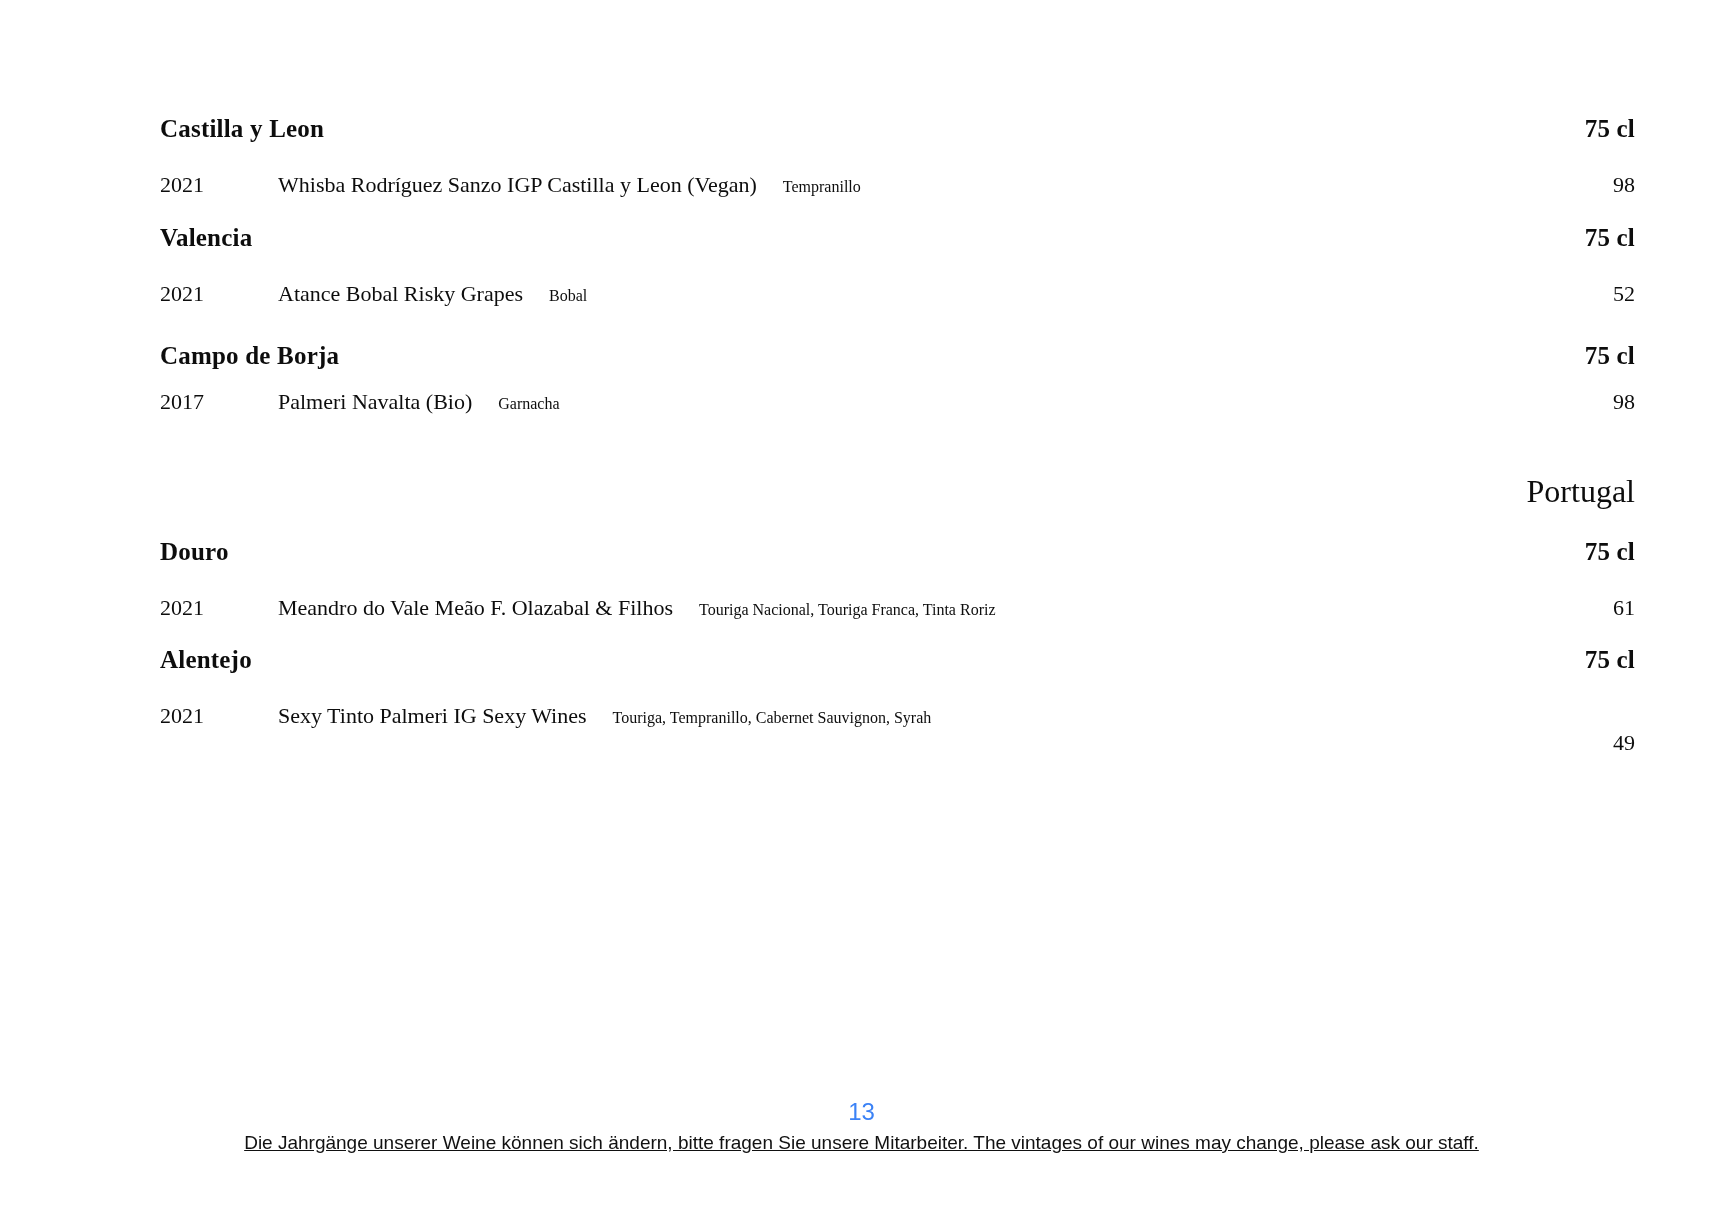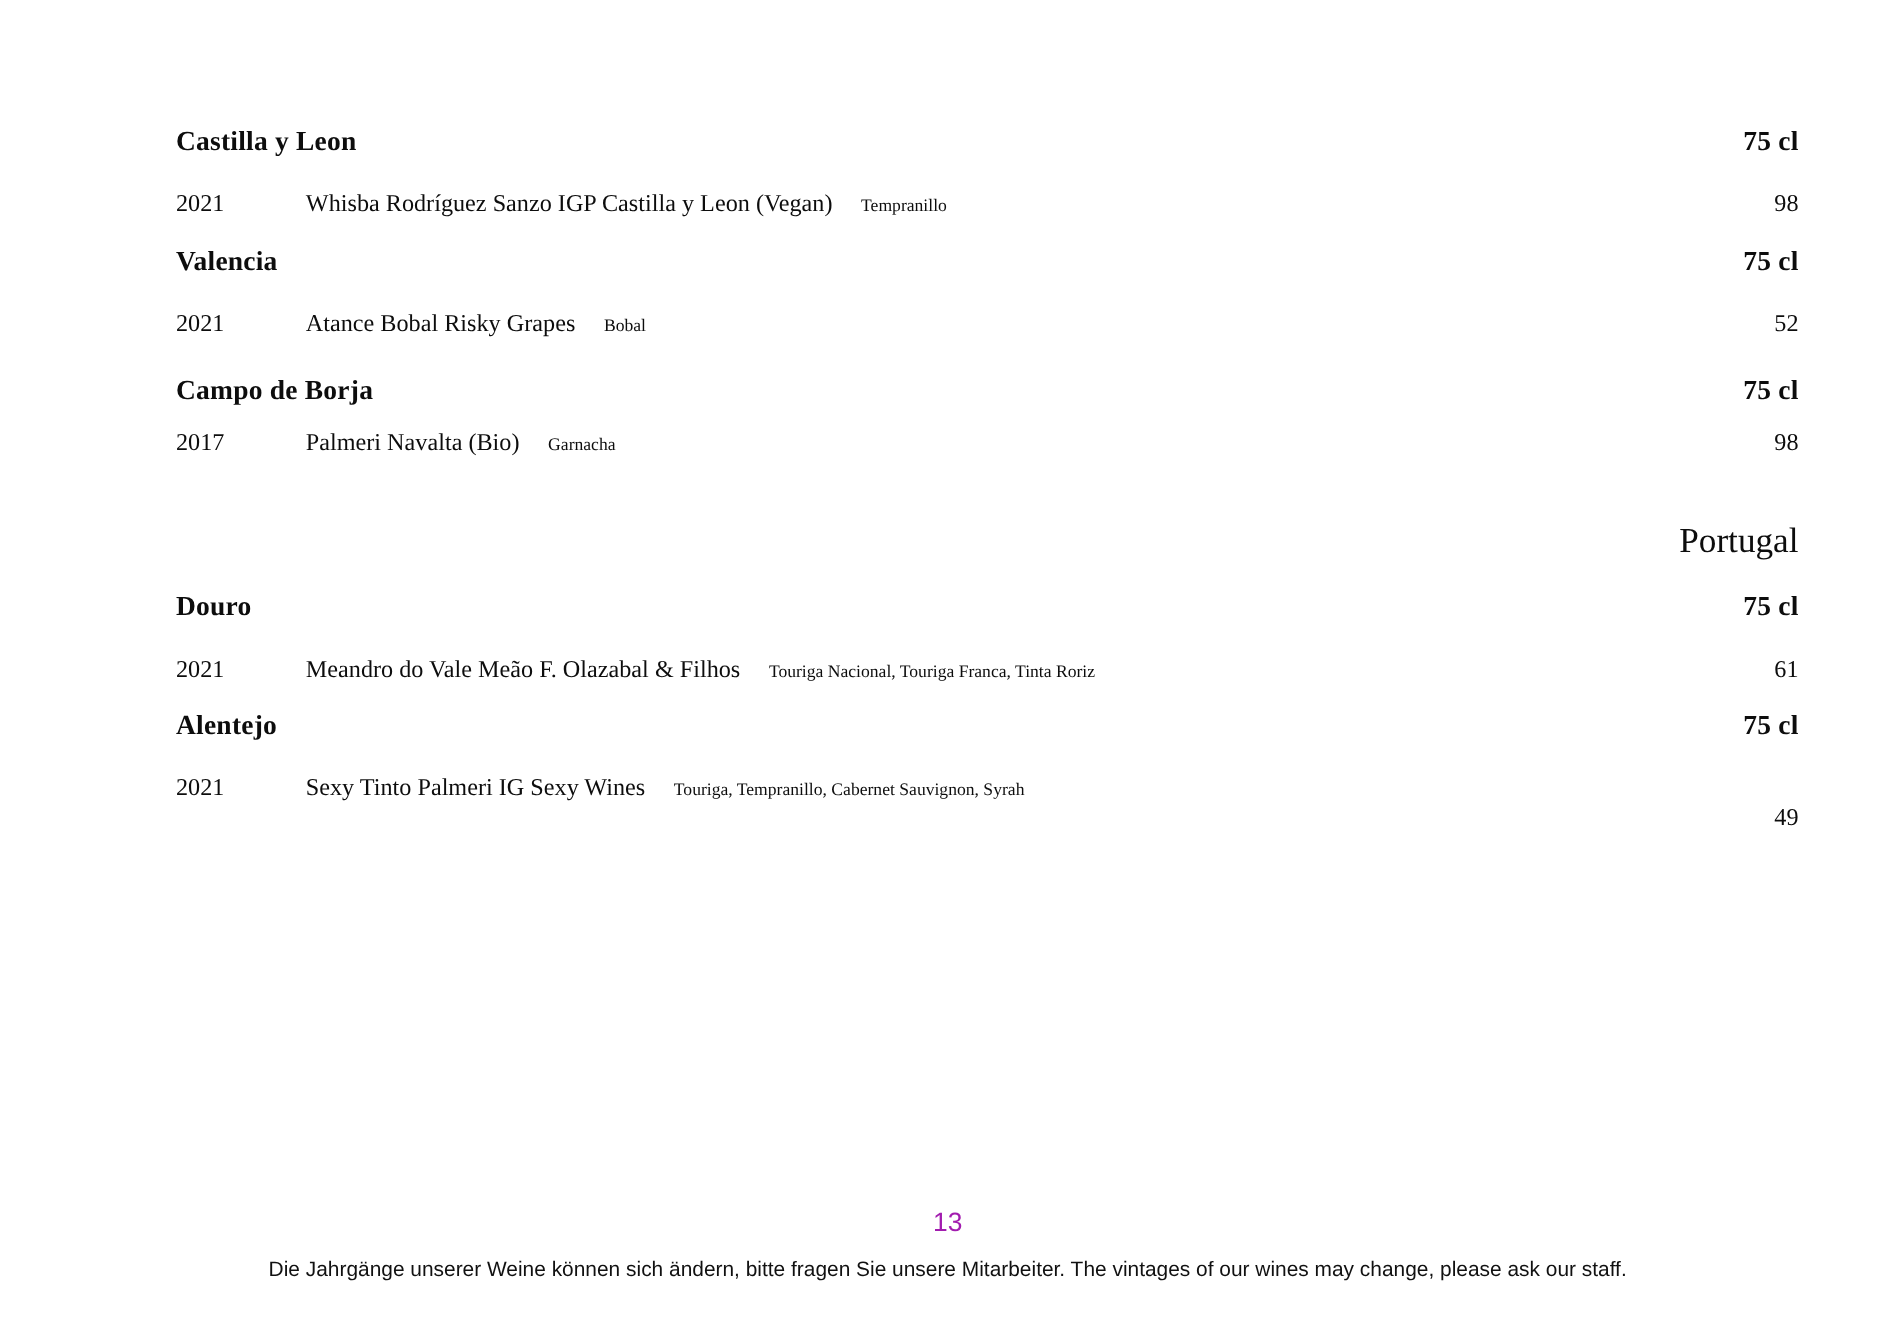--- a/index.html
+++ b/index.html
@@ -80,27 +80,28 @@
   
   .footer {
     position: absolute;
     left: 0;
     width: 1723px;
     text-align: center;
     font-family: "Liberation Sans", sans-serif;
   }
   .page-number {
     font-size: 24px;
-    color: #a21caf;
+    color: #3b82f6;
     font-family: "Liberation Sans", sans-serif;
   }
   .footer-note {
     font-size: 19px;
     color: #111;
-    margin-top: 18px;
+    margin-top: 6px;
+    text-decoration: underline;
   }
 </style>
 </head>
 <body>
 
 <div class="page">
 
   <div class="content" style="top:115px;">
     <div class="region-row">
       <span class="region-name">Castilla y Leon</span>

